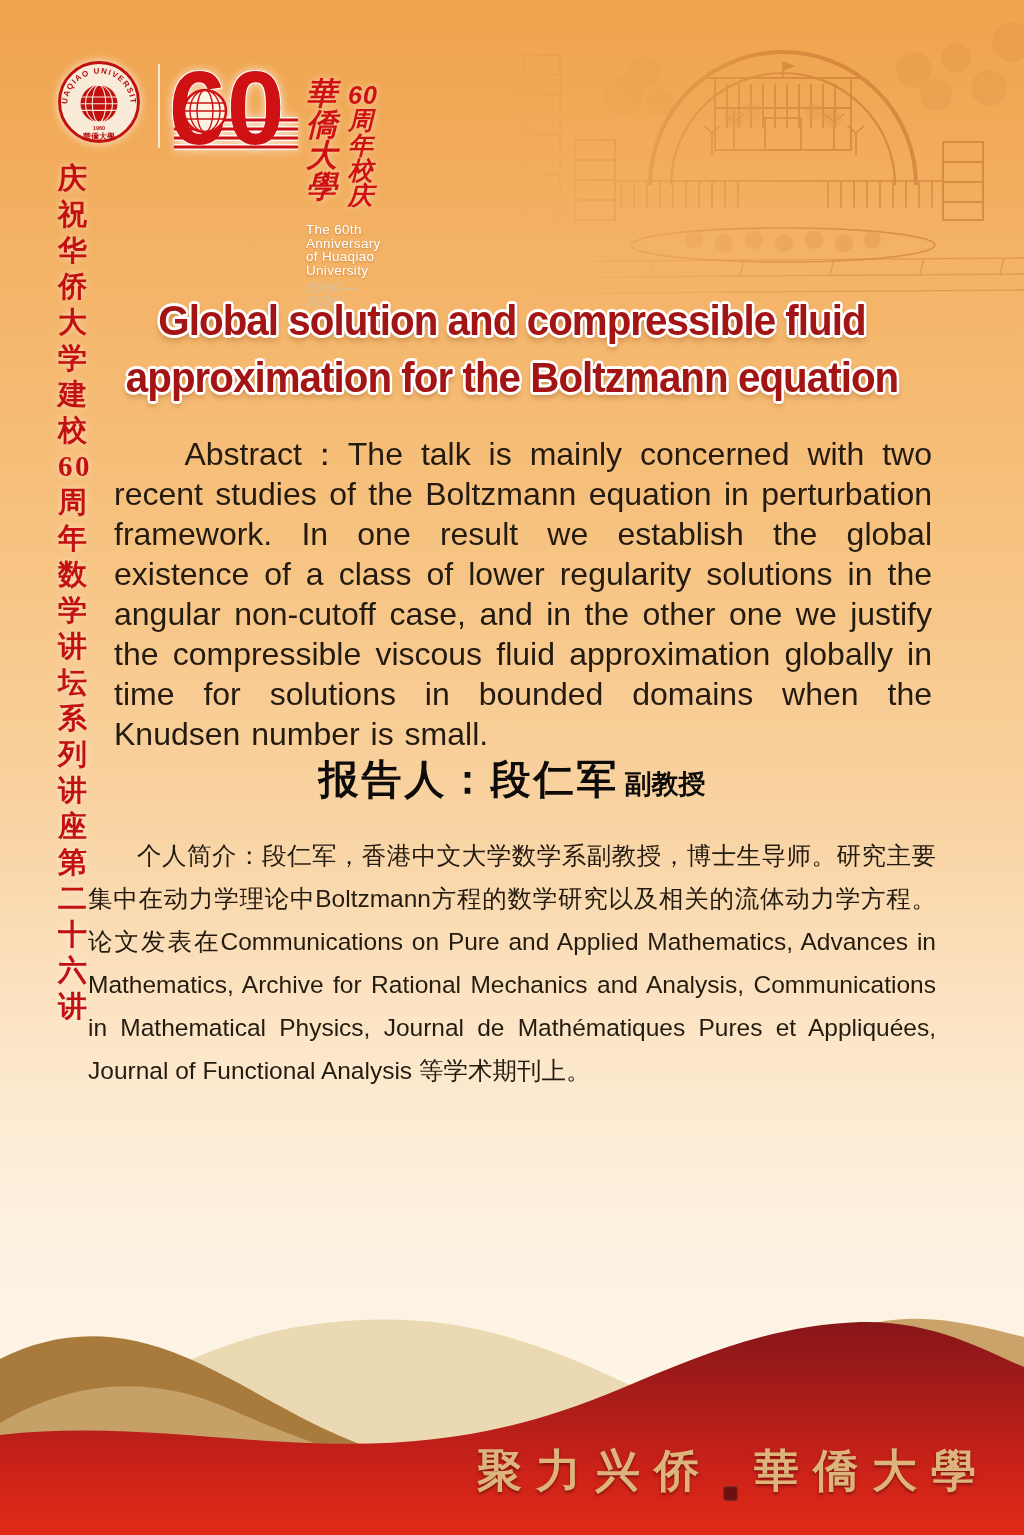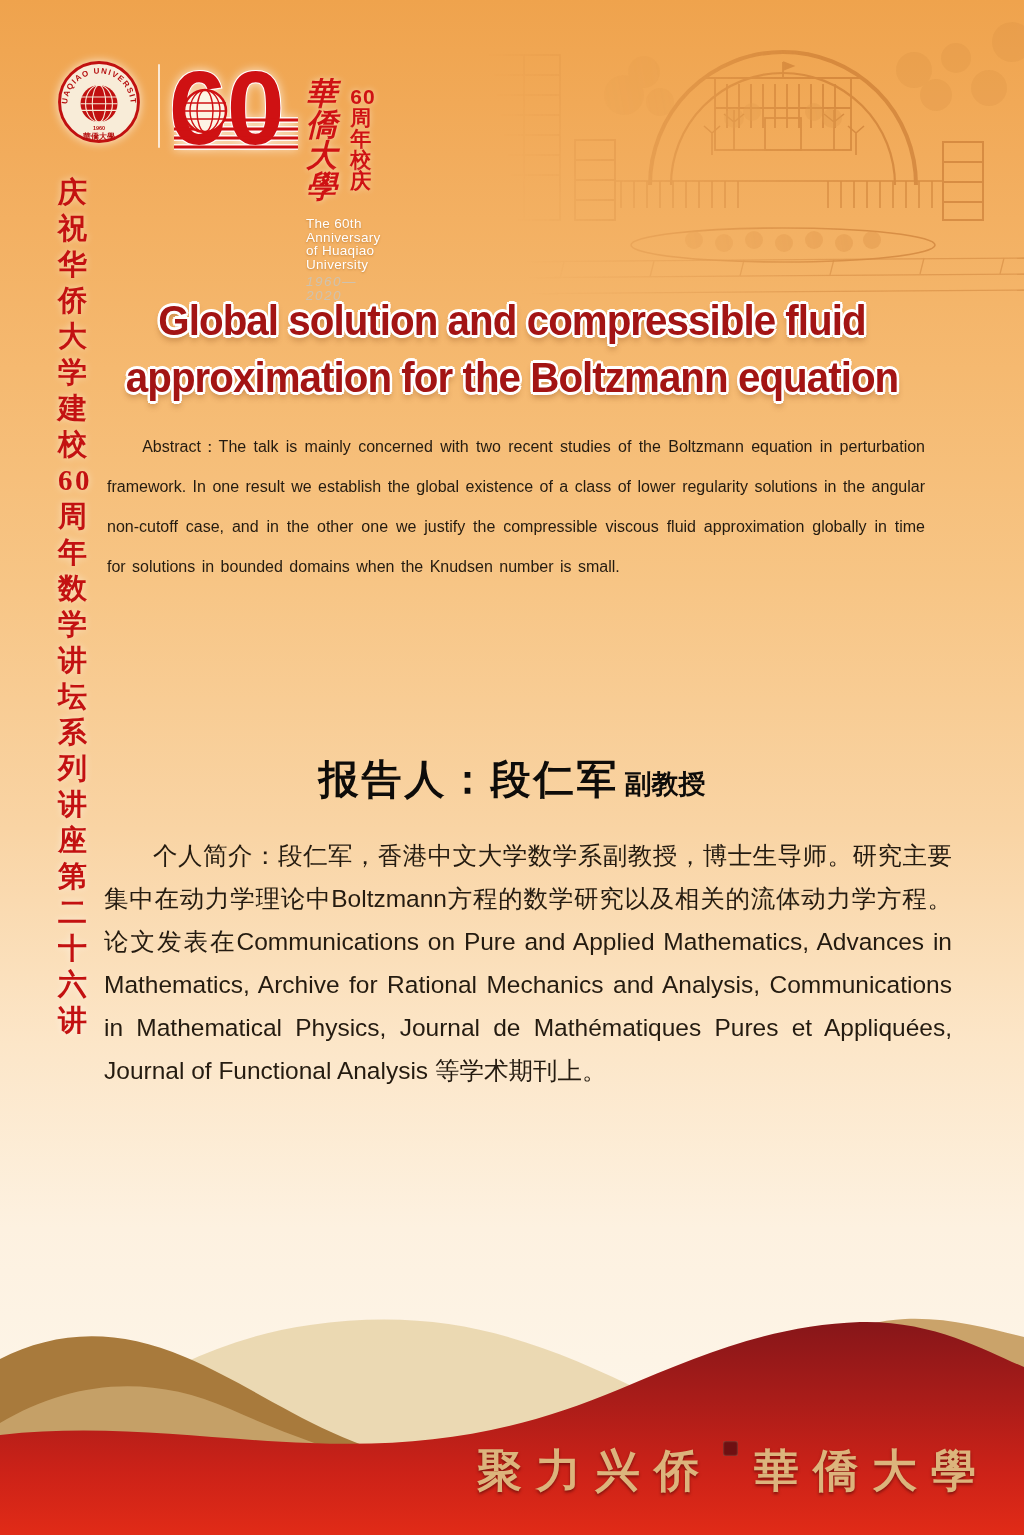--- a/index.html
+++ b/index.html
@@ -26,60 +26,60 @@
         filter:drop-shadow(0 0 5px rgba(255,255,255,.75));}
   .logo-divider{position:absolute;left:158px;top:64px;width:2px;height:84px;
         background:rgba(255,255,255,.75);border-radius:1px;}
   .logo60{position:absolute;left:172px;top:56px;width:128px;height:100px;
         filter:drop-shadow(0 0 5px rgba(255,255,255,.7));}
   .anniv{position:absolute;left:306px;top:78px;line-height:1;}
   .anniv-cn{display:flex;align-items:baseline;gap:9px;
         text-shadow:0 0 6px rgba(255,255,255,.55);}
   .anniv-cal{font-family:"Liberation Serif", serif;font-style:italic;font-weight:700;
         font-size:31px;color:#cf1113;letter-spacing:2px;}
-  .anniv-lbl{font-weight:900;font-size:21px;color:#cf1113;letter-spacing:1px;}
+  .anniv-lbl{font-weight:900;font-size:25px;color:#cf1113;letter-spacing:1px;font-style:italic;}
   .anniv-en{margin-top:15px;font-size:13.5px;color:#ffffff;letter-spacing:.3px;
         text-shadow:0 1px 2px rgba(160,90,20,.5);}
   .anniv-years{margin-top:4px;font-size:13.5px;color:#cfc2ae;letter-spacing:1.5px;font-style:italic;}
   
-  .event{position:absolute;left:58px;top:174px;z-index:2;
+  .event{position:absolute;left:58px;top:160px;z-index:2;
         font-family:"Liberation Serif", serif;font-weight:900;
         font-size:29px;line-height:36px;color:#c31111;letter-spacing:2.5px;
         text-shadow:0 0 7px rgba(255,255,255,.55);}
   
   .title{position:absolute;left:0;top:292px;width:1024px;z-index:2;
         text-align:center;font-weight:900;font-size:42px;line-height:57px;
         color:#a31414;letter-spacing:-1px;transform:scaleX(.96);
         text-shadow:
           -2px -2px 0 #fff, 2px -2px 0 #fff, -2px 2px 0 #fff, 2px 2px 0 #fff,
           -2.6px 0 0 #fff, 2.6px 0 0 #fff, 0 -2.6px 0 #fff, 0 2.6px 0 #fff,
           0 5px 7px rgba(125,60,15,.45);}
   
   .abstract{position:absolute;left:104px;top:424px;width:818px;z-index:2;
-        font-size:16px;line-height:40px;color:#241b10;
-        text-align:justify;text-indent:2.2em;word-spacing:2px;margin:3px;}
+        font-size:32px;line-height:40px;color:#241b10;
+        text-align:justify;text-indent:2.2em;word-spacing:2px;margin:10px;}
   
   .speaker{position:absolute;left:0;top:752px;width:1024px;z-index:2;
         text-align:center;color:#0e0c0a;}
   .speaker .big{font-size:40px;font-weight:900;letter-spacing:3px;}
   .speaker .small{font-size:27px;font-weight:700;margin-left:5px;}
   
-  .bio{position:absolute;left:104px;top:834px;width:848px;z-index:2;
+  .bio{position:absolute;left:88px;top:834px;width:848px;z-index:2;
         font-size:24.5px;line-height:43px;color:#241b10;
         text-align:justify;text-indent:2em;margin:0;}
   
   .info{position:absolute;left:152px;top:1142px;z-index:2;
         font-size:26px;font-weight:600;color:#141007;}
   .info-row{height:51px;line-height:51px;}
   .info-label{font-weight:700;}
   
   .waves{position:absolute;left:0;bottom:0;width:1024px;height:262px;z-index:3;}
   .waves svg{display:block;}
   .slogan{position:absolute;right:34px;bottom:34px;z-index:4;
-        display:flex;align-items:flex-start;gap:10px;
+        display:flex;align-items:flex-end;gap:10px;
         font-family:"Liberation Serif", serif;font-weight:700;
         font-size:45px;color:#dcb47c;letter-spacing:14px;
         text-shadow:0 2px 3px rgba(70,5,5,.55);}
   .slogan-seal{width:15px;height:15px;background:#6e1012;border-radius:2px;
         box-shadow:inset 0 0 2px rgba(255,220,170,.5);flex:0 0 auto;margin-right:6px;}
   .s-line{stroke:#bf6f2a;fill:none;}
 </style>
 </head>
 <body>
 

